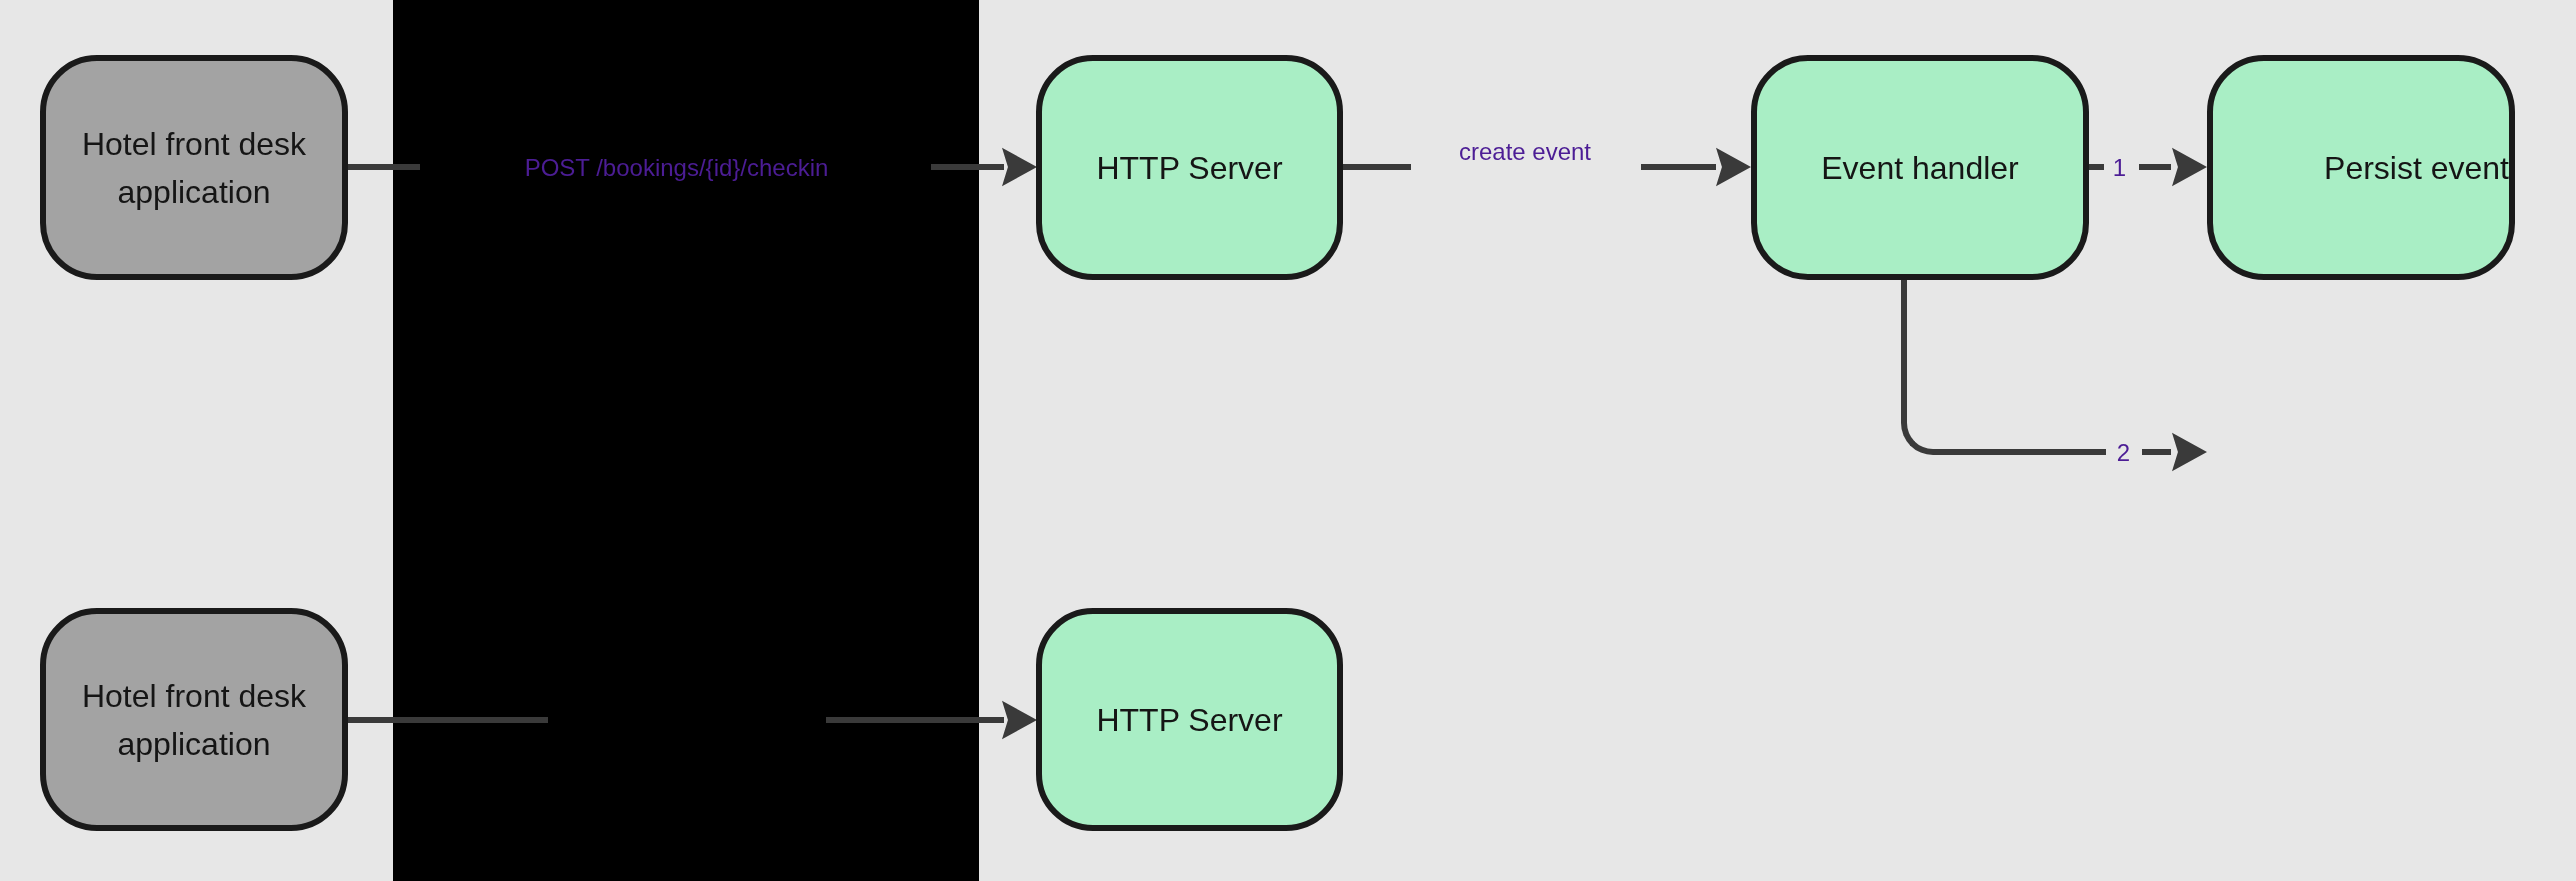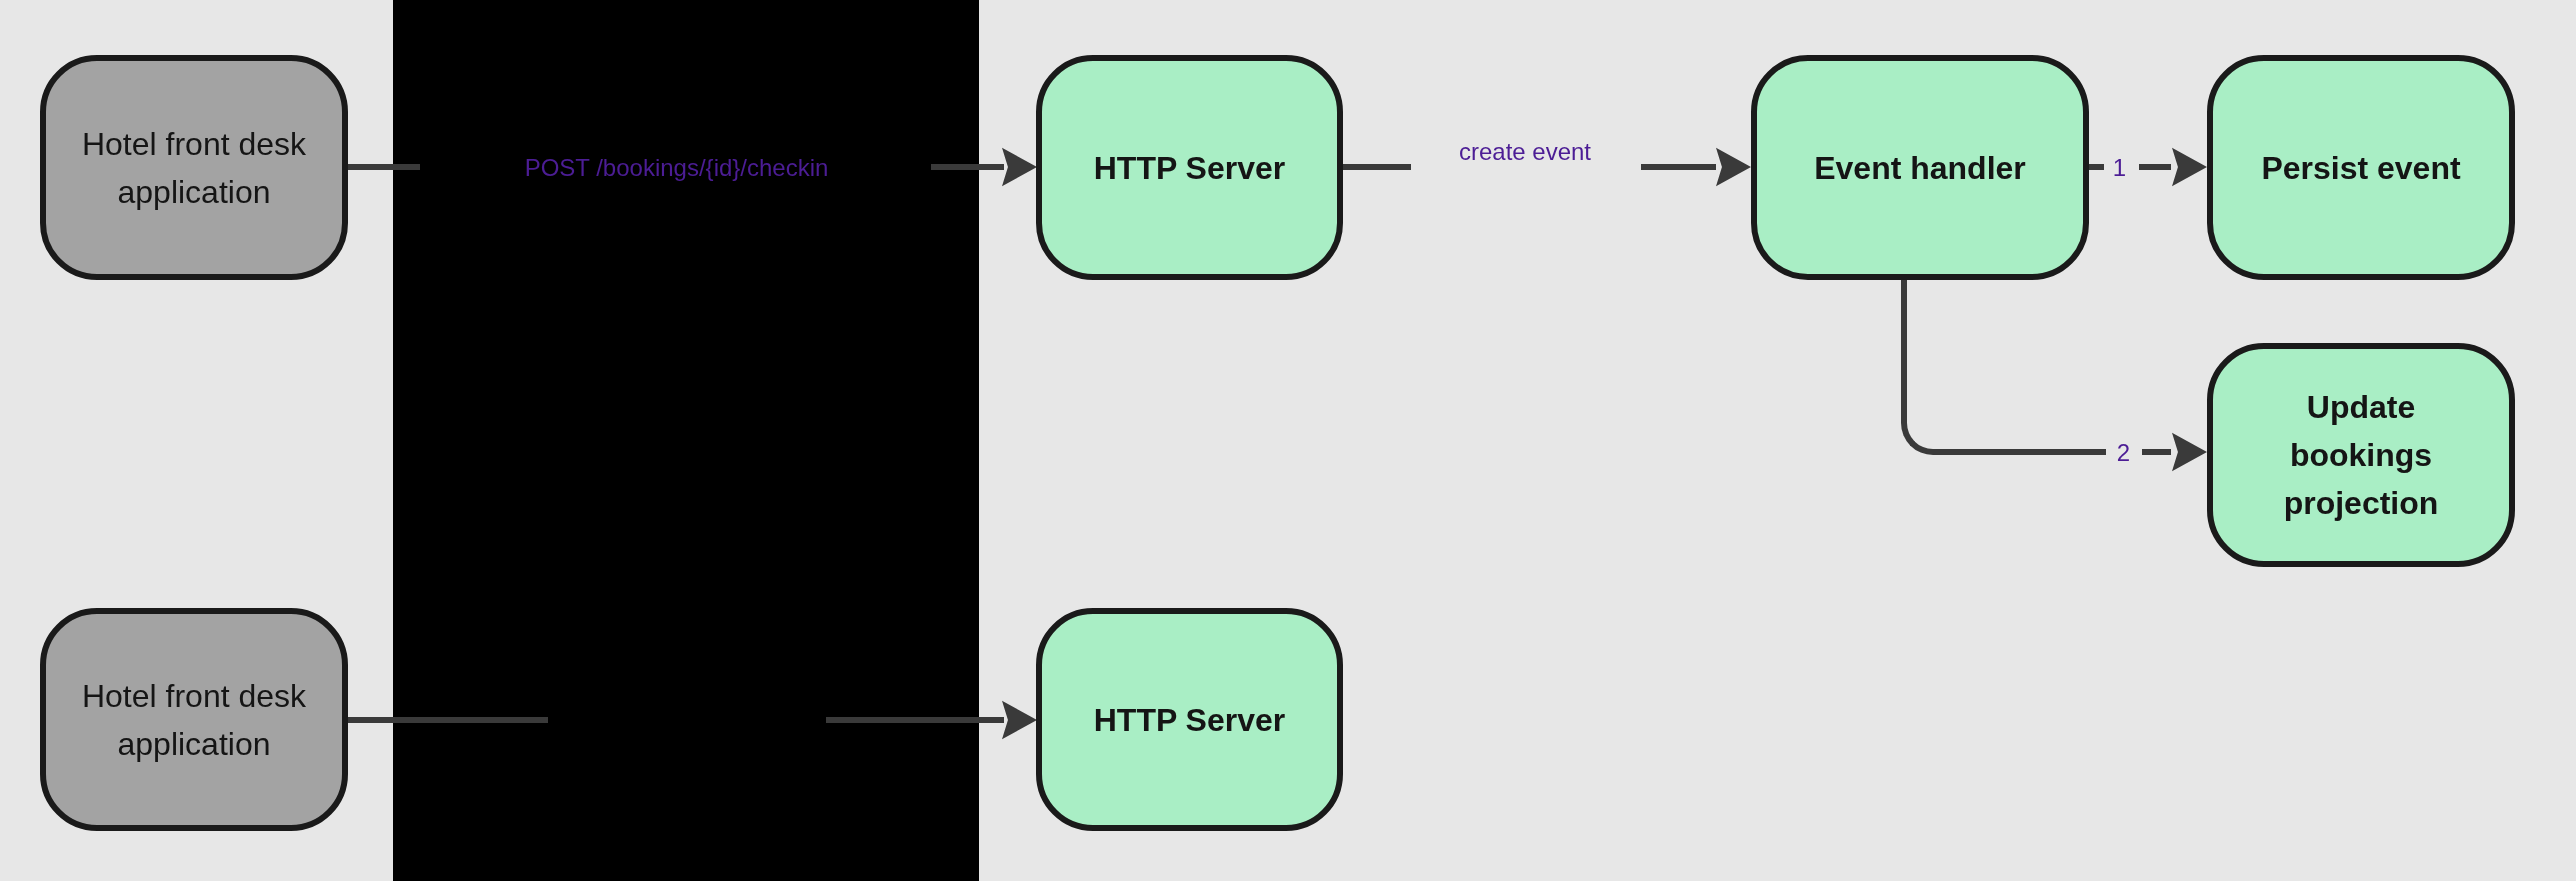--- a/index.html
+++ b/index.html
@@ -14,21 +14,21 @@
   }
   .node{
     position:absolute;z-index:3;box-sizing:border-box;
     width:307px;height:225px;
     border:6px solid #1a1a1a;border-radius:57px;
     display:flex;align-items:center;justify-content:center;
     text-align:center;color:#151515;font-size:32px;line-height:1.5;
     white-space:pre-line;
   }
   .node.yellow{background:#a3a3a3;}
-  .node.green{background:#a9eec5;font-weight:bold;}
+  .node.green{background:#a9eec5;}
   .hline{position:absolute;height:6px;background:#3a3a3a;z-index:2;}
   .elbow{
     position:absolute;z-index:2;box-sizing:border-box;
     border-left:6px solid #3a3a3a;border-bottom:6px solid #3a3a3a;
     border-bottom-left-radius:32px;background:transparent;
   }
   .arrowhead{
     position:absolute;width:35px;height:42px;background:#3a3a3a;z-index:2;
     clip-path:polygon(0 4%,100% 50%,0 96%,17% 50%);
   }
@@ -75,29 +75,24 @@
   </div>
 
   <div class="node green" style="left:1036px;top:55px;width:307px;height:225px;">
     <span class="node-label">HTTP Server</span>
   </div>
 
   <div class="node green" style="left:1751px;top:55px;width:338px;height:225px;">
     <span class="node-label">Event handler</span>
   </div>
 
-  <div class="node green" style="left:2207px;top:55px;width:308px;height:225px;">
+  <div class="node green" style="left:2207px;top:55px;width:308px;height:225px;justify-content:flex-end;">
     <span class="node-label">Persist event</span>
   </div>
 
-  <div class="node green" style="left:2207px;top:343px;width:308px;height:224px;">
-    <span class="node-label">Update
-bookings
-projection</span>
-  </div>
 
   <div class="node yellow" style="left:40px;top:608px;width:308px;height:223px;">
     <span class="node-label">Hotel front desk
 application</span>
   </div>
 
   <div class="node green" style="left:1036px;top:608px;width:307px;height:223px;">
     <span class="node-label">HTTP Server</span>
   </div>
 

